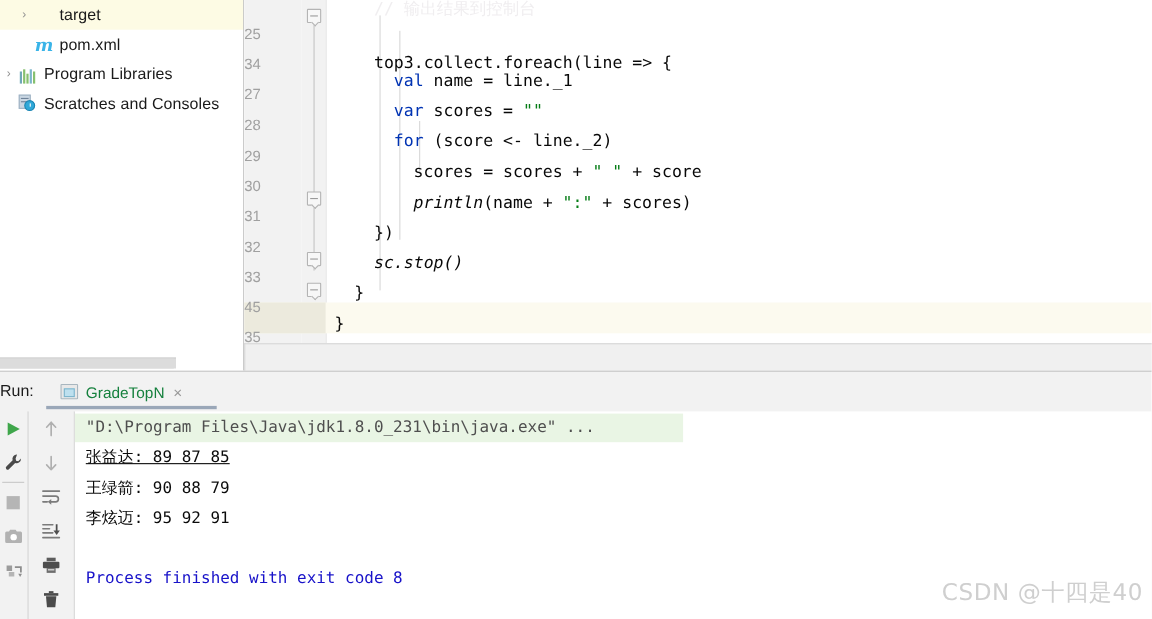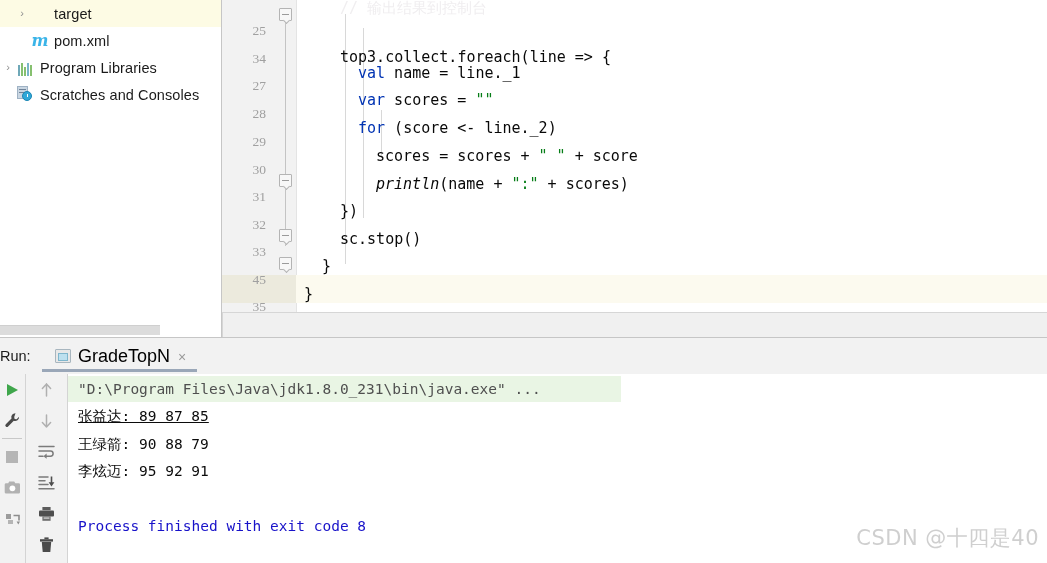--- a/index.html
+++ b/index.html
@@ -151,22 +151,21 @@
   }
   .code-line {
     position: absolute;
     left: 0; right: 0;
     height: 27.5px;
     white-space: pre;
   }
   .ln {
     position: absolute;
     left: 0; width: 44px;
-    text-align: right;
-    font-family: Liberation Serif, serif;
+    font-family: Liberation Sans, sans-serif;
     font-size: 13.5px;
     color: #a0a0a0;
     line-height: 27.5px;
   }
   .code-text {
     position: absolute;
     left: 100px;
     font-family: "DejaVu Sans Mono", monospace;
     font-size: 15px;
     line-height: 27.5px;
@@ -260,21 +259,21 @@
   #run-tab-icon .outer {
     position:absolute; left:0; top:0;
     width:16px;height:14px;
     background:#e8e8e8; border:1px solid #a8b6bf; box-sizing:border-box;
     border-radius:1px;
   }
   #run-tab-icon .inner {
     position:absolute; left:3px; top:4px;
     width:10px;height:8px; background:#bde0ef; border:1px solid #7fb6cd; box-sizing:border-box;
   }
-  #run-tab-label { font-size: 18px; color: #000000; }
+  #run-tab-label { font-size: 14px; color: #15803d; }
   #run-tab-close {
     margin-left: 8px;
     color: #9a9a9a; font-size: 14px; line-height: 1;
   }
   #run-tab-underline {
     position: absolute; left: 42px; top: 31px;
     width: 155px; height: 3px;
     background: #9aa7b8;
   }
 
@@ -437,21 +436,21 @@
     <span class="code-text" style="left:154px;"><span class="meth">println</span>(name + <span class="str">":"</span> + scores)</span>
   </div>
 
   <div class="code-line" style="top:168px;">
     <span class="ln">31</span>
     <span class="code-text" style="left:118px;">})</span>
   </div>
 
   <div class="code-line" style="top:196px;">
     <span class="ln">32</span>
-    <span class="code-text" style="left:118px;">sc.stop()</span>
+    <span class="code-text" style="left:118px;font-style:italic;">sc.stop()</span>
   </div>
 
   <div class="code-line" style="top:223px;">
     <span class="ln">33</span>
     <span class="code-text" style="left:100px;">}</span>
   </div>
 
   <div class="code-line" style="top:251px;">
     <span class="ln">45</span>
     <span class="code-text" style="left:82px;">}</span>

